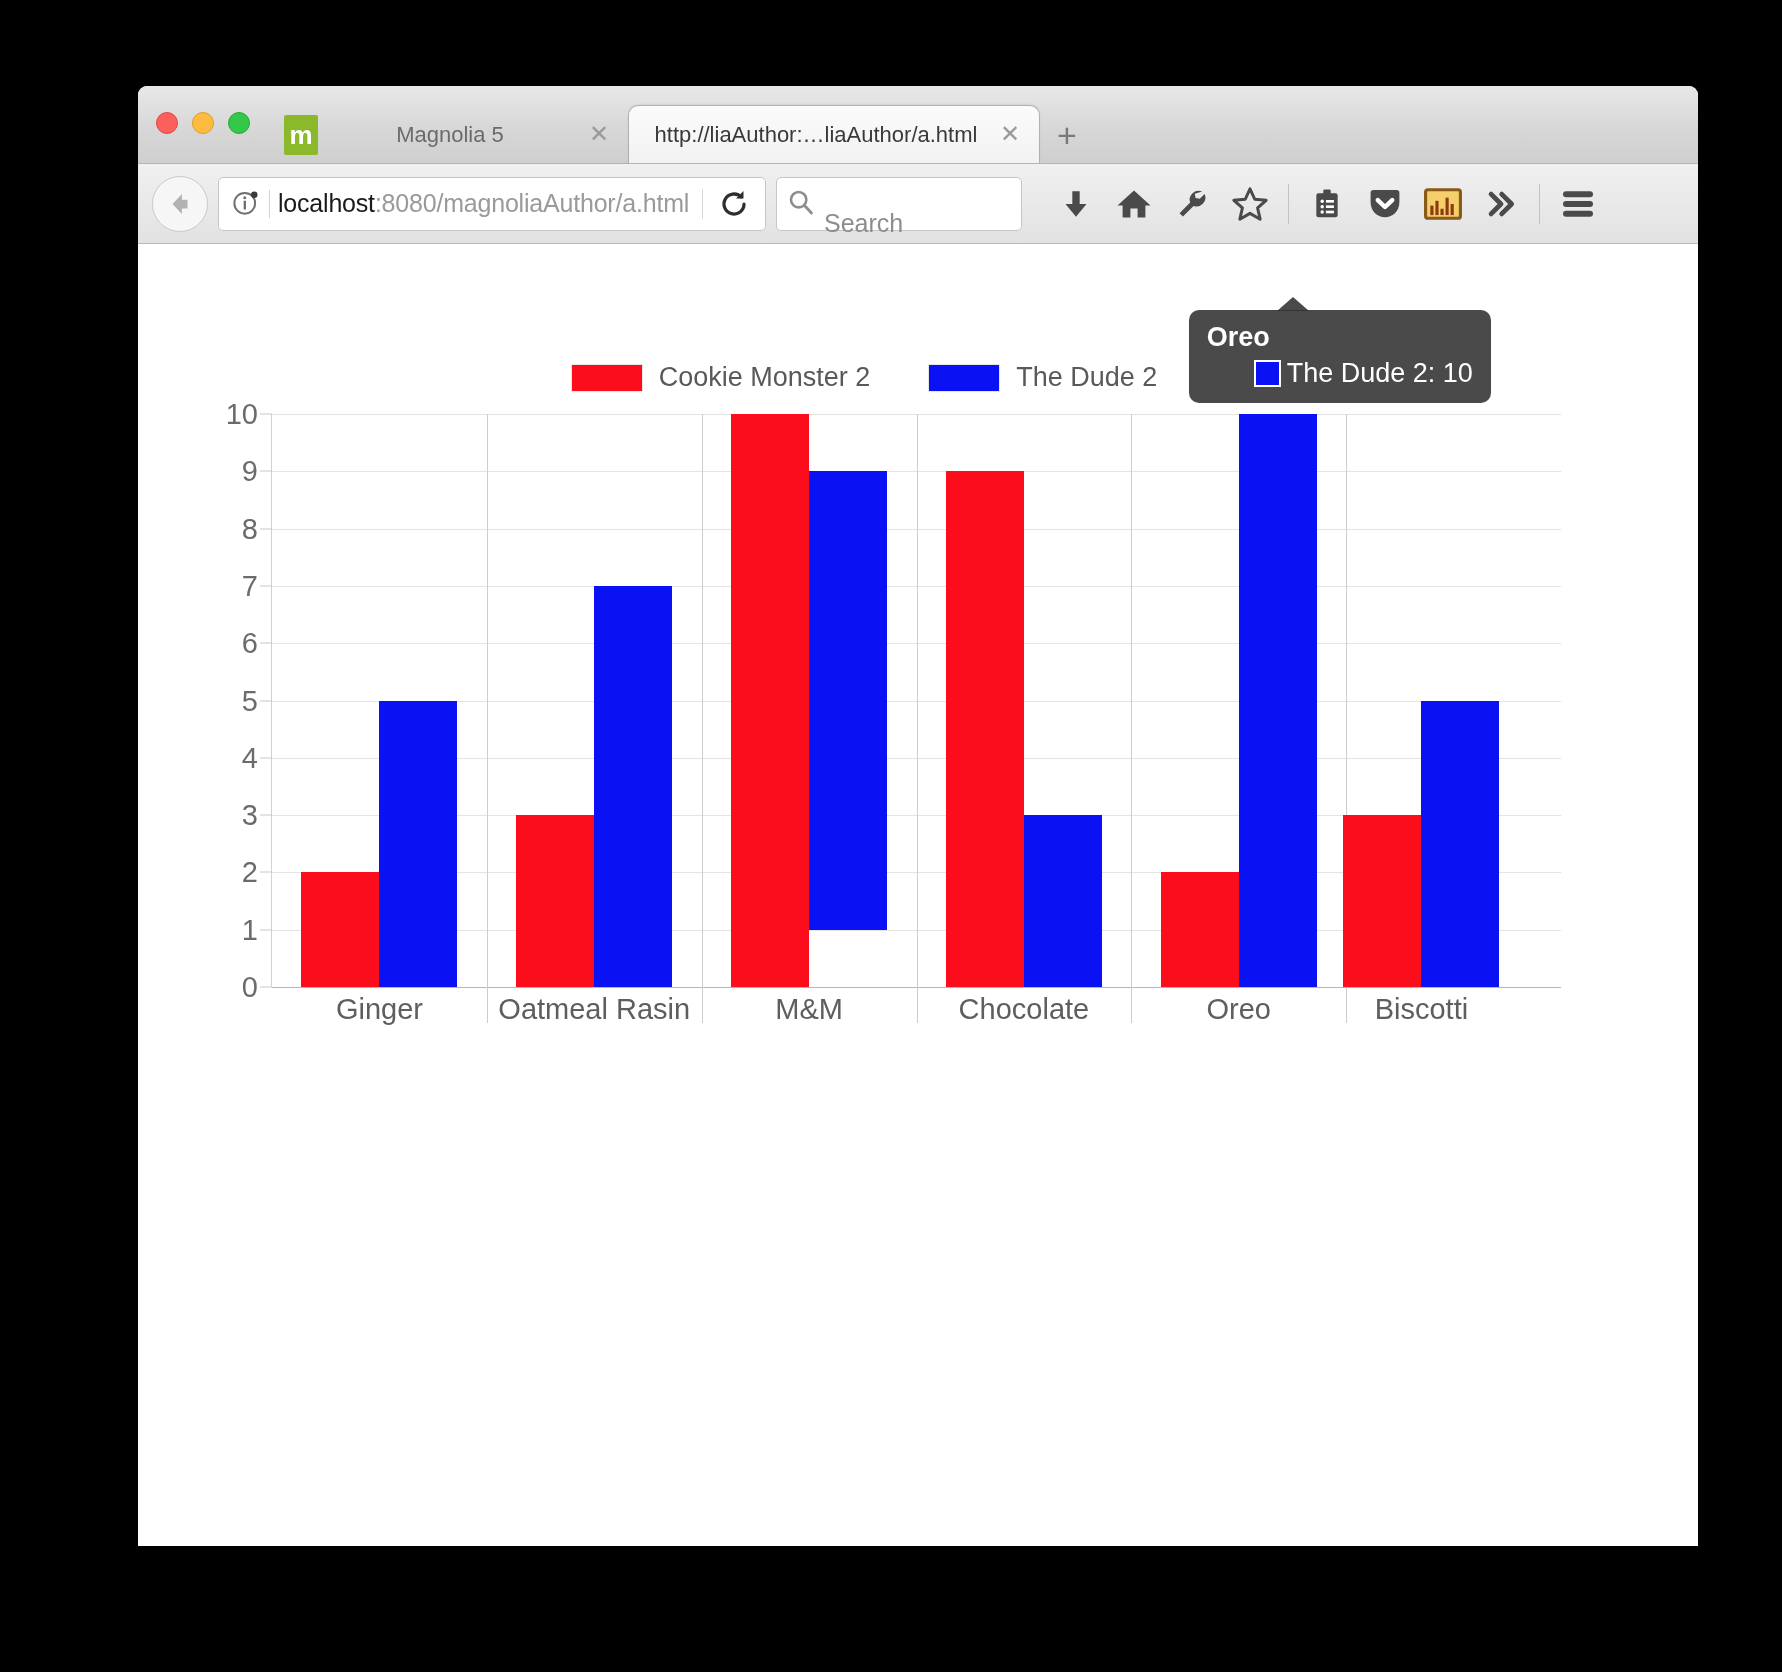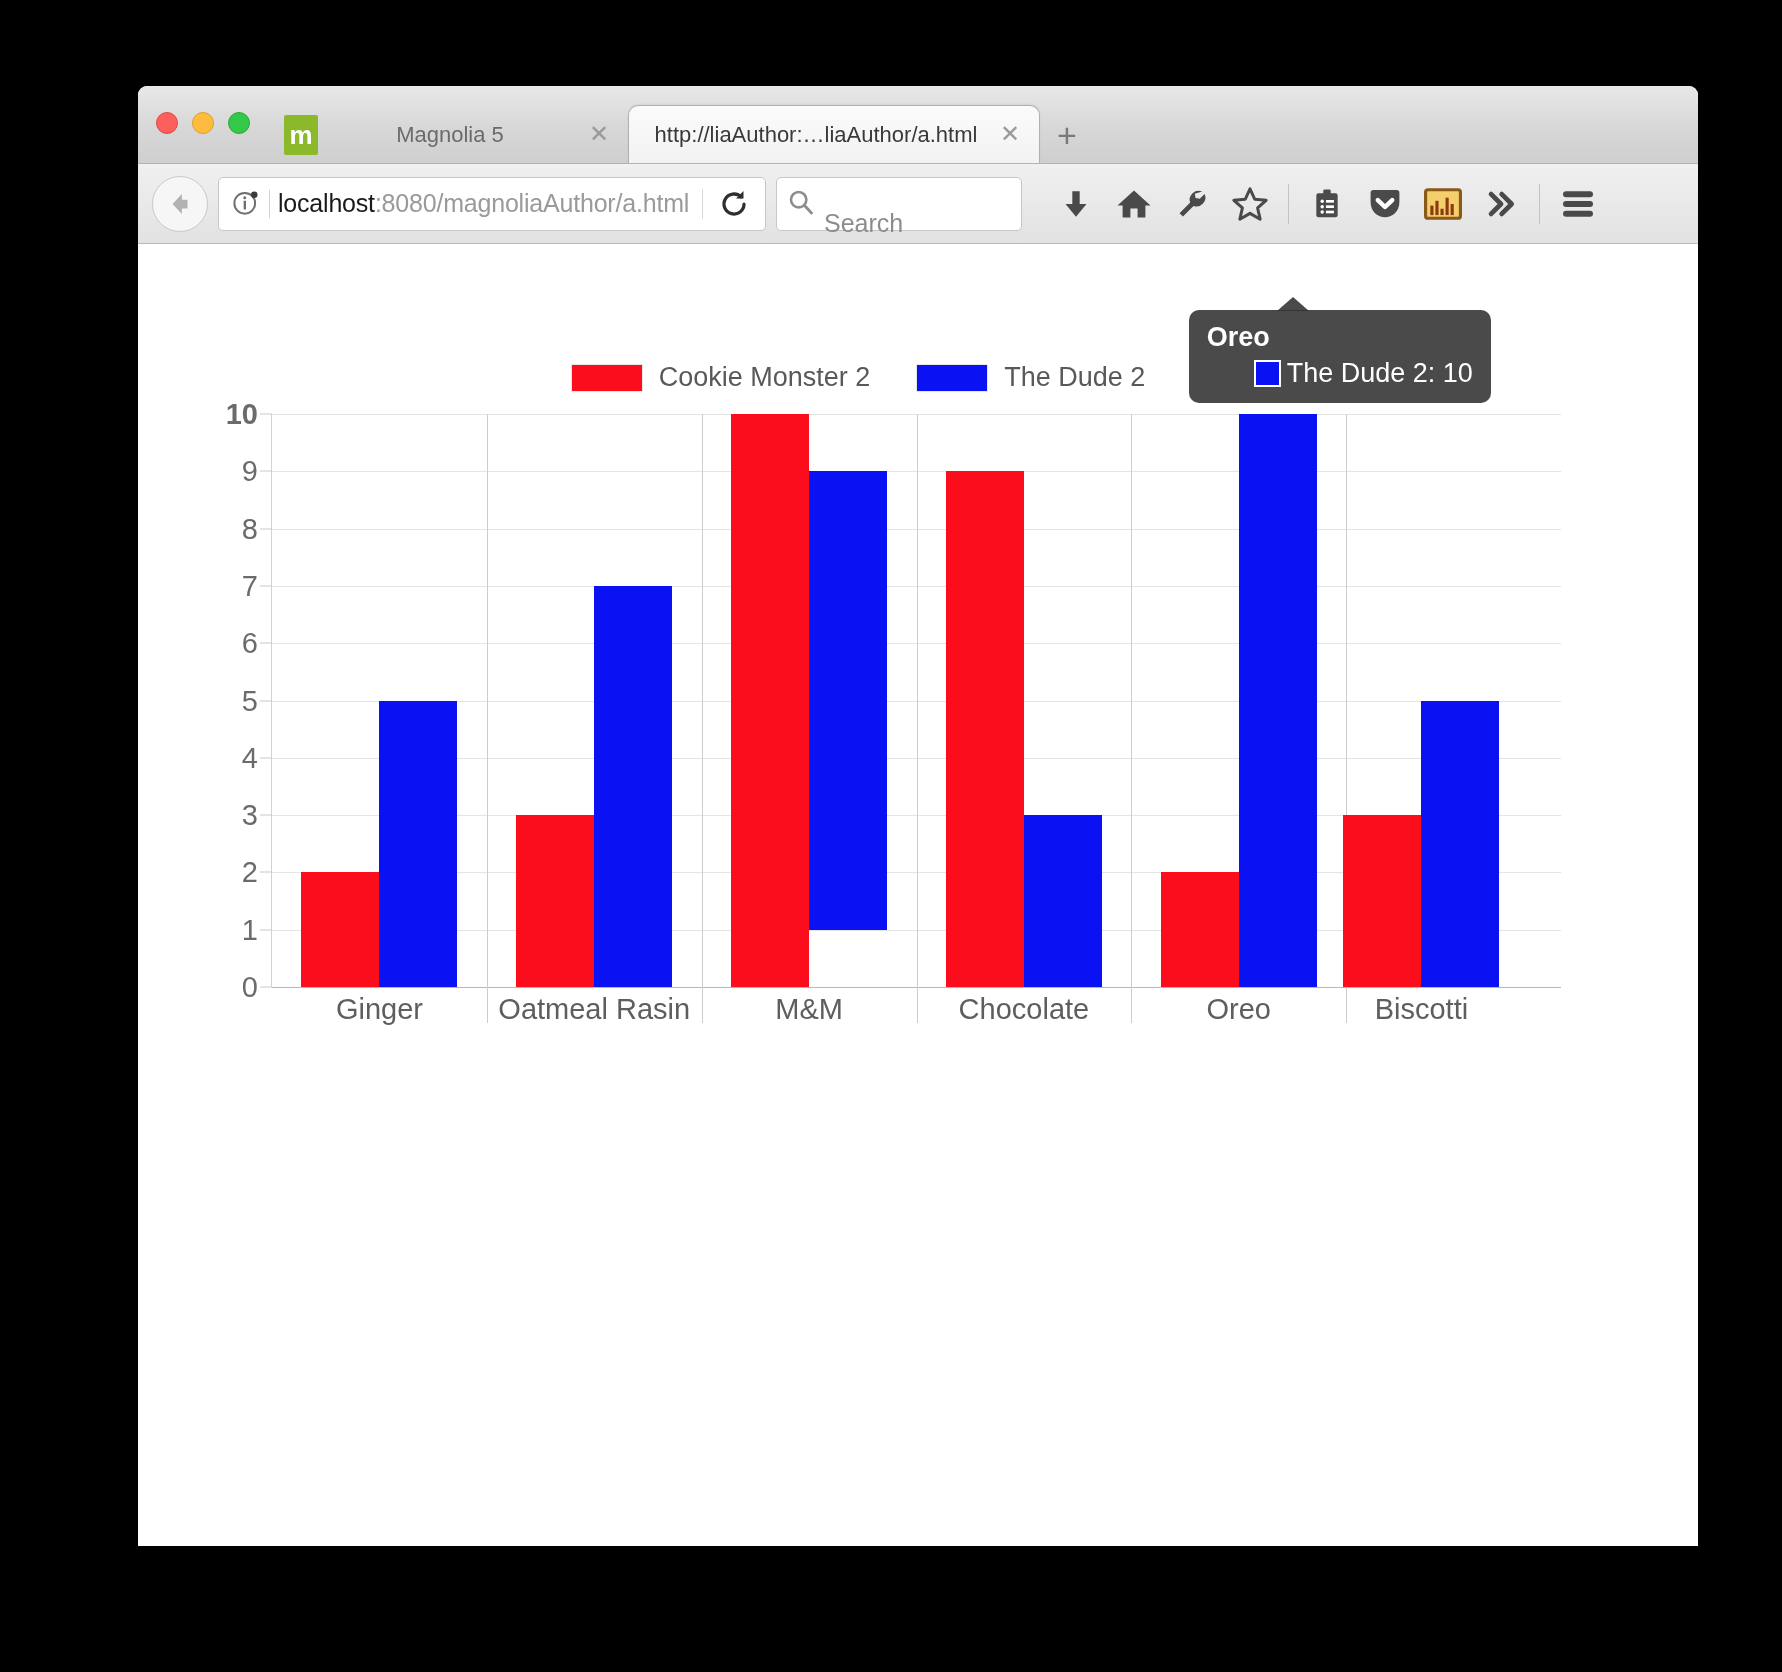--- a/index.html
+++ b/index.html
@@ -218,21 +218,21 @@
     height: 660px;
   }
   #legend {
     position: absolute;
     top: 0; left: 0; width: 100%;
     display: flex;
     justify-content: center;
     gap: 46px;
     align-items: center;
   }
-  .legend-item { display: flex; align-items: center; gap: 16px; }
+  .legend-item { display: flex; align-items: center; gap: 16px; margin-left: 12px; }
   .legend-swatch {
     width: 72px; height: 28px;
     border: 1px solid #e6e6e6;
   }
   .legend-label { font-size: 27px; color: #595959; white-space: nowrap; }
 
   #plot {
     position: absolute;
     left: 133px;
     top: 52px;
@@ -515,21 +515,21 @@
               <div class="ytick-dash" style="top: 171.9px;"></div>
               <div class="ytick" style="top: 171.9px;">7</div>
               <div class="gridline" style="top: 114.6px;"></div>
               <div class="ytick-dash" style="top: 114.6px;"></div>
               <div class="ytick" style="top: 114.6px;">8</div>
               <div class="gridline" style="top: 57.3px;"></div>
               <div class="ytick-dash" style="top: 57.3px;"></div>
               <div class="ytick" style="top: 57.3px;">9</div>
               <div class="gridline" style="top: 0px;"></div>
               <div class="ytick-dash" style="top: 0px;"></div>
-              <div class="ytick" style="top: 0px; font-weight: bold;">10</div>
+              <div class="ytick" style="top: 0px;">10</div>
               <div class="group" style="left: 0px; width: 214.833px;">
                 <div class="bar s0" title="Ginger — Cookie Monster 2: 2" style="height: 114.6px; background: rgb(252, 13, 27);"></div>
                 <div class="bar s1" title="Ginger — The Dude 2: 5" style="height: 286.5px; background: rgb(10, 17, 242);"></div>
                 <div class="xlabel">Ginger</div>
               </div>
               <div class="catdiv" style="left: 214.833px; height: 609px;"></div>
               <div class="group" style="left: 214.833px; width: 214.833px;">
                 <div class="bar s0" title="Oatmeal Rasin — Cookie Monster 2: 3" style="height: 171.9px; background: rgb(252, 13, 27);"></div>
                 <div class="bar s1" title="Oatmeal Rasin — The Dude 2: 7" style="height: 401.1px; background: rgb(10, 17, 242);"></div>
                 <div class="xlabel">Oatmeal Rasin</div>

